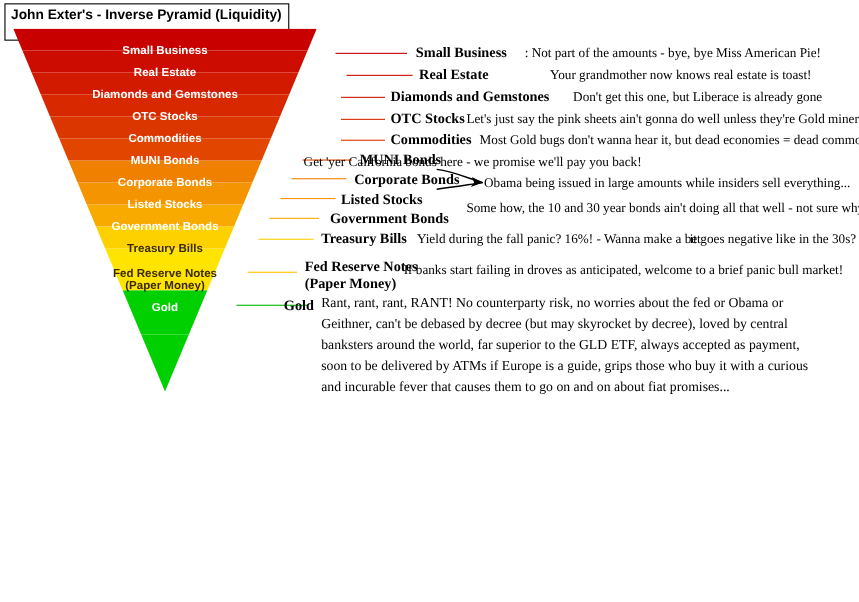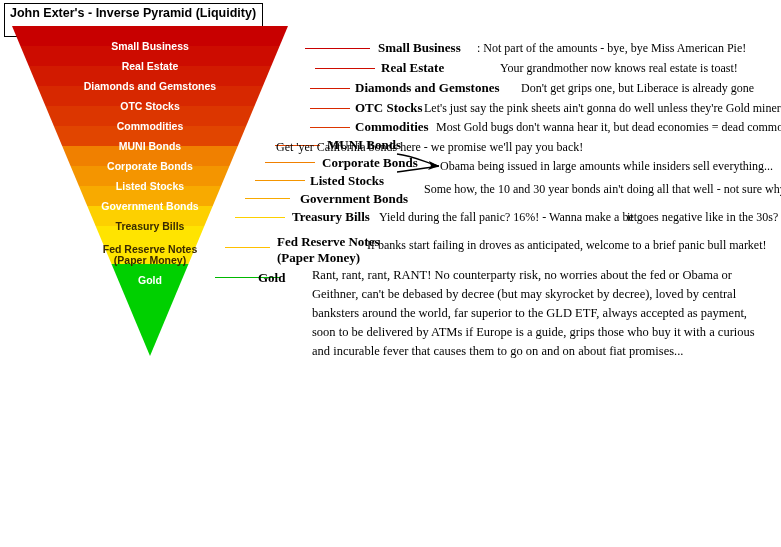--- a/index.html
+++ b/index.html
@@ -73,21 +73,20 @@
   }
   .gold-block {
     position: absolute;
     left: 292px;
     top: 266px;
     width: 460px;
     font-size: 12.5px;
     font-family: "Liberation Serif", serif;
     color: #000000;
     line-height: 19px;
-    margin-left: 20px;
   }
   .arrow-svg {
     position: absolute;
     left: 395px;
     top: 152px;
   }
 </style>
 </head>
 <body>
 
@@ -160,21 +159,21 @@
 <div class="row-name" style="left:322px; top:155px;">Corporate Bonds</div>
 <div class="row-name" style="left:310px; top:173px;">Listed Stocks</div>
 <div class="row-name" style="left:300px; top:191px;">Government Bonds</div>
 <div class="row-name" style="left:292px; top:209px;">Treasury Bills</div>
 <div class="row-name" style="left:277px; top:234px;">Fed Reserve Notes</div>
 <div class="row-name" style="left:277px; top:250px;">(Paper Money)</div>
 <div class="row-name" style="left:258px; top:270px;">Gold</div>
 
 <div class="row-note" style="left:477px; top:41px;">: Not part of the amounts - bye, bye Miss American Pie!</div>
 <div class="row-note" style="left:454px; top:61px;margin-left:46px;">Your grandmother now knows real estate is toast!</div>
-<div class="row-note" style="left:521px; top:81px;">Don't get grips one, but Liberace is already gone</div>
+<div class="row-note" style="left:521px; top:81px;">Don't get this one, but Liberace is already gone</div>
 <div class="row-note" style="left:424px; top:101px;">Let's just say the pink sheets ain't gonna do well unless they're Gold miners</div>
 <div class="row-note" style="left:436px; top:120px;">Most Gold bugs don't wanna hear it, but dead economies = dead commodities</div>
 <div class="row-note" style="left:276px; top:140px;text-align:center;">Get 'yer California bonds here - we promise we'll pay you back!</div>
 <div class="row-note" style="left:440px; top:159px;">Obama being issued in large amounts while insiders sell everything...</div>
 <div class="row-note" style="left:424px; top:182px;">Some how, the 10 and 30 year bonds ain't doing all that well - not sure why...</div>
 <div class="row-note" style="left:379px; top:210px;">Yield during the fall panic? 16%! - Wanna make a bet</div>
 <div class="row-note" style="left:627px; top:210px;">it goes negative like in the 30s?</div>
 <div class="row-note" style="left:367px; top:238px;text-align:right;">If banks start failing in droves as anticipated, welcome to a brief panic bull market!</div>
 
 <div class="gold-block">Rant, rant, rant, RANT!  No counterparty risk, no worries about the fed or Obama or Geithner, can't be debased by decree (but may skyrocket by decree), loved by central banksters around the world, far superior to the GLD ETF, always accepted as payment, soon to be delivered by ATMs if Europe is a guide, grips those who buy it with a curious and incurable fever that causes them to go on and on about fiat promises...</div>

